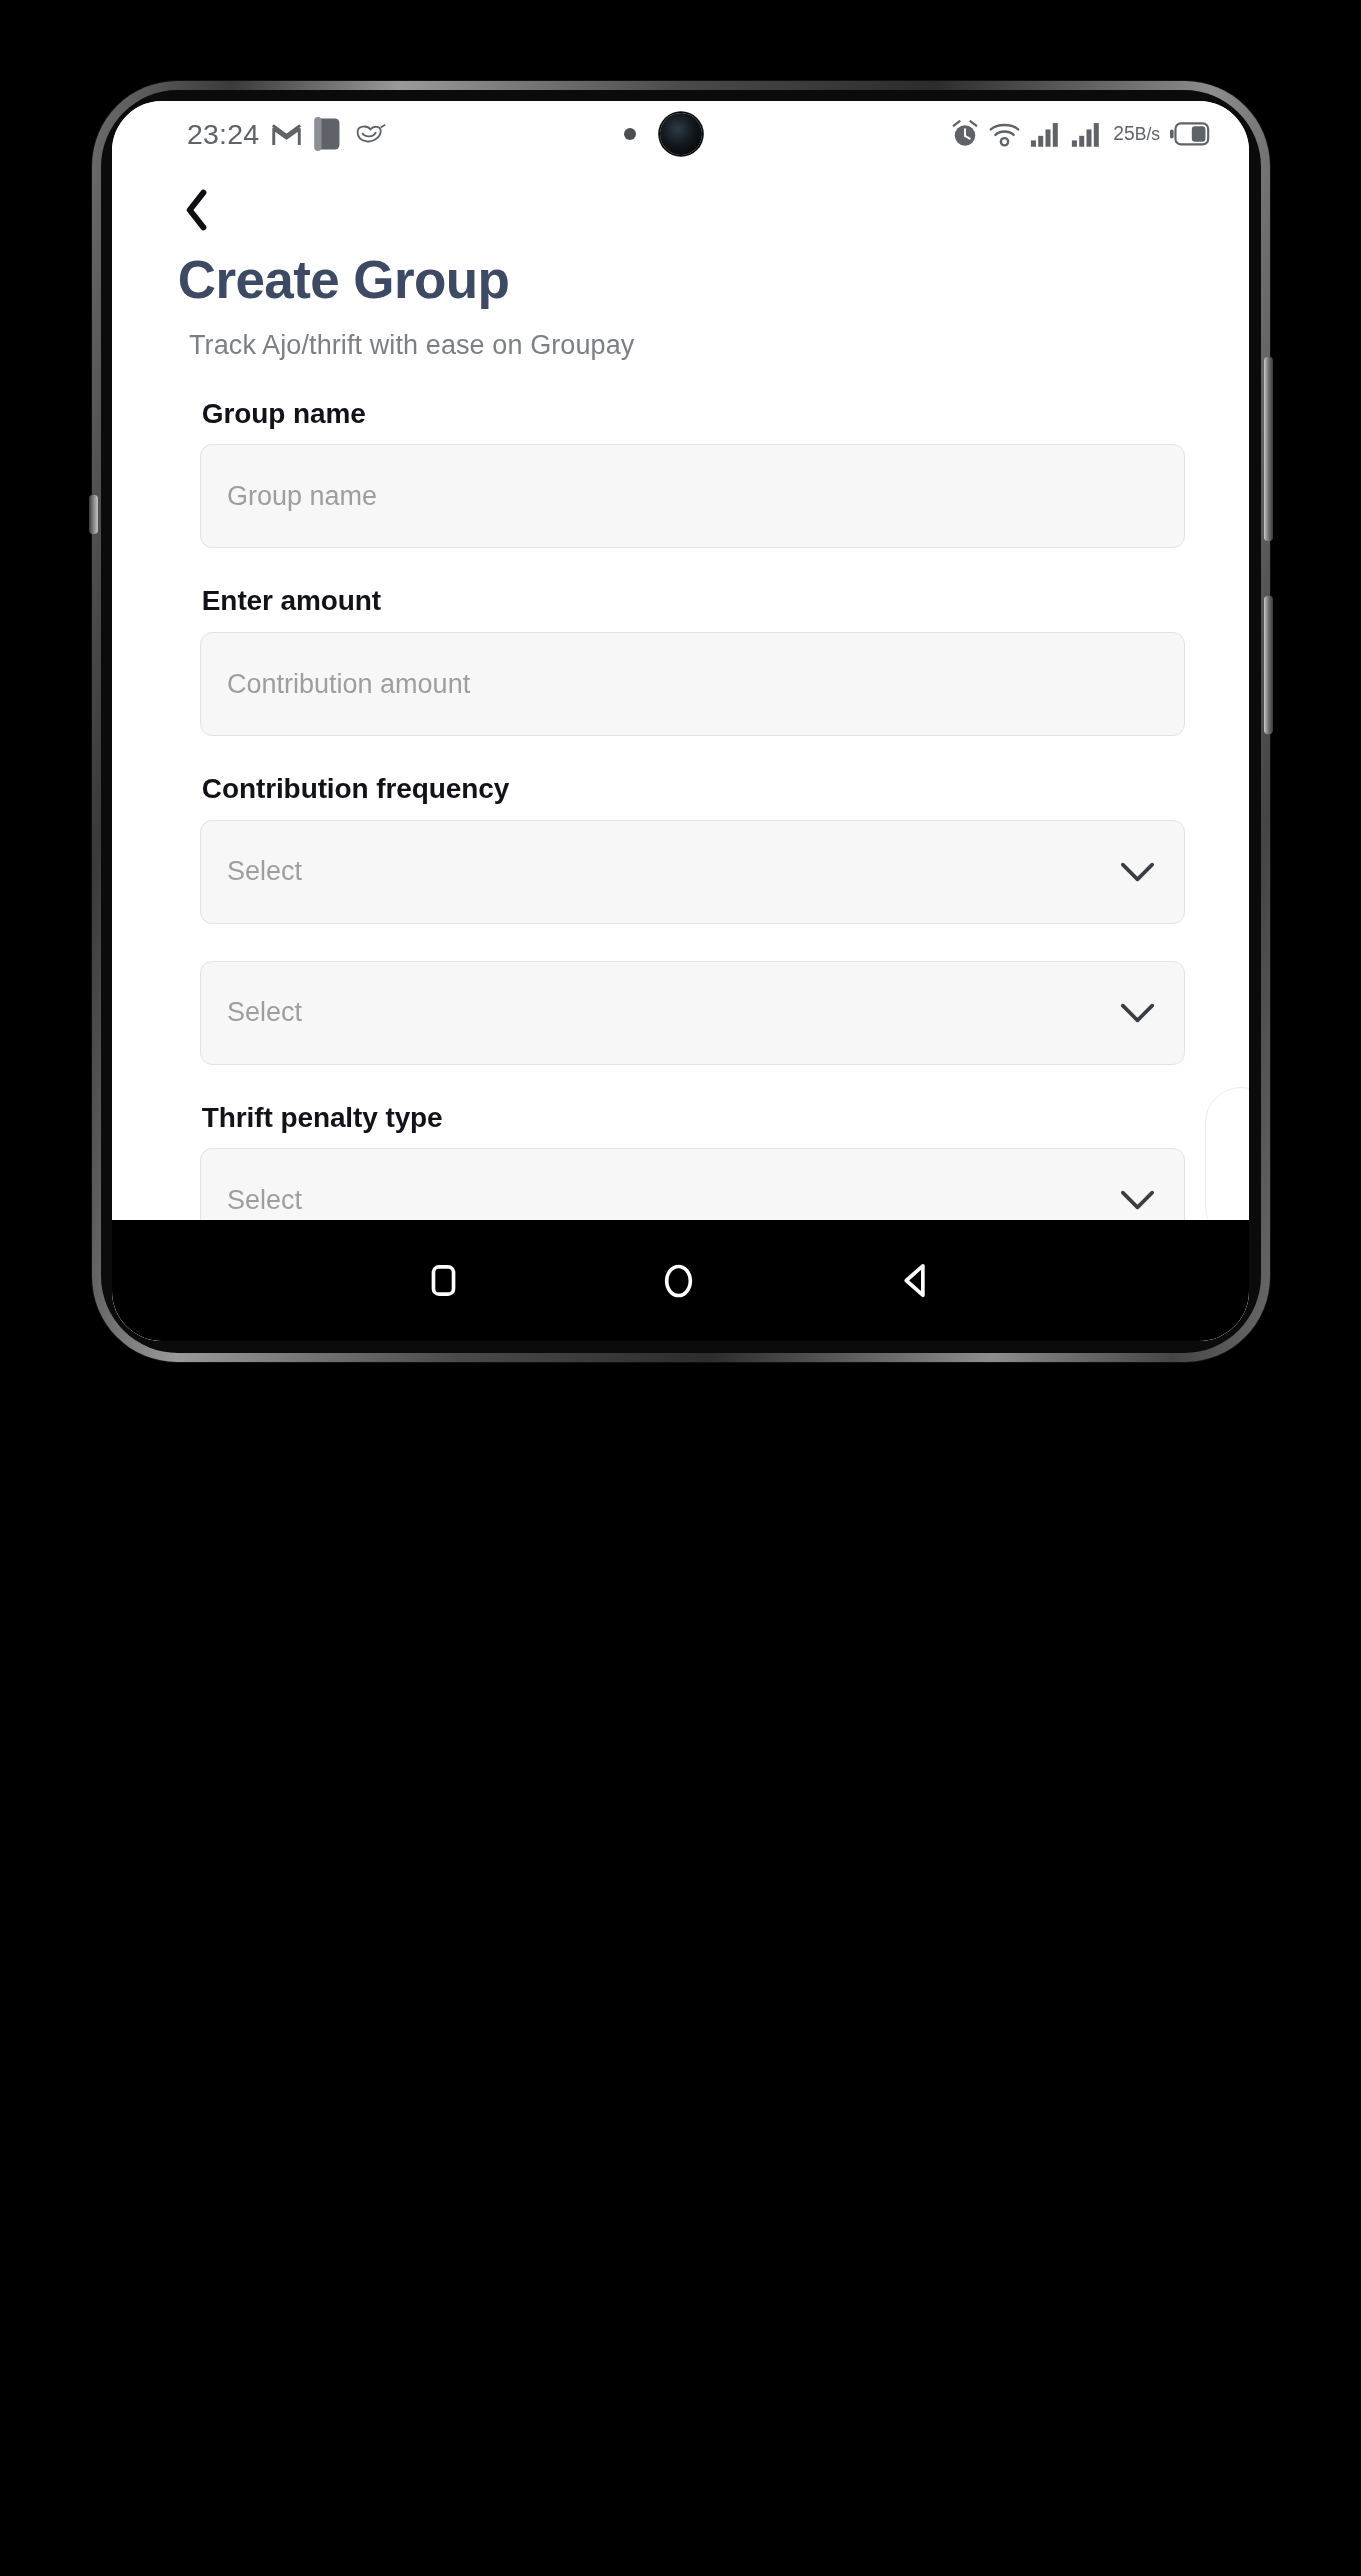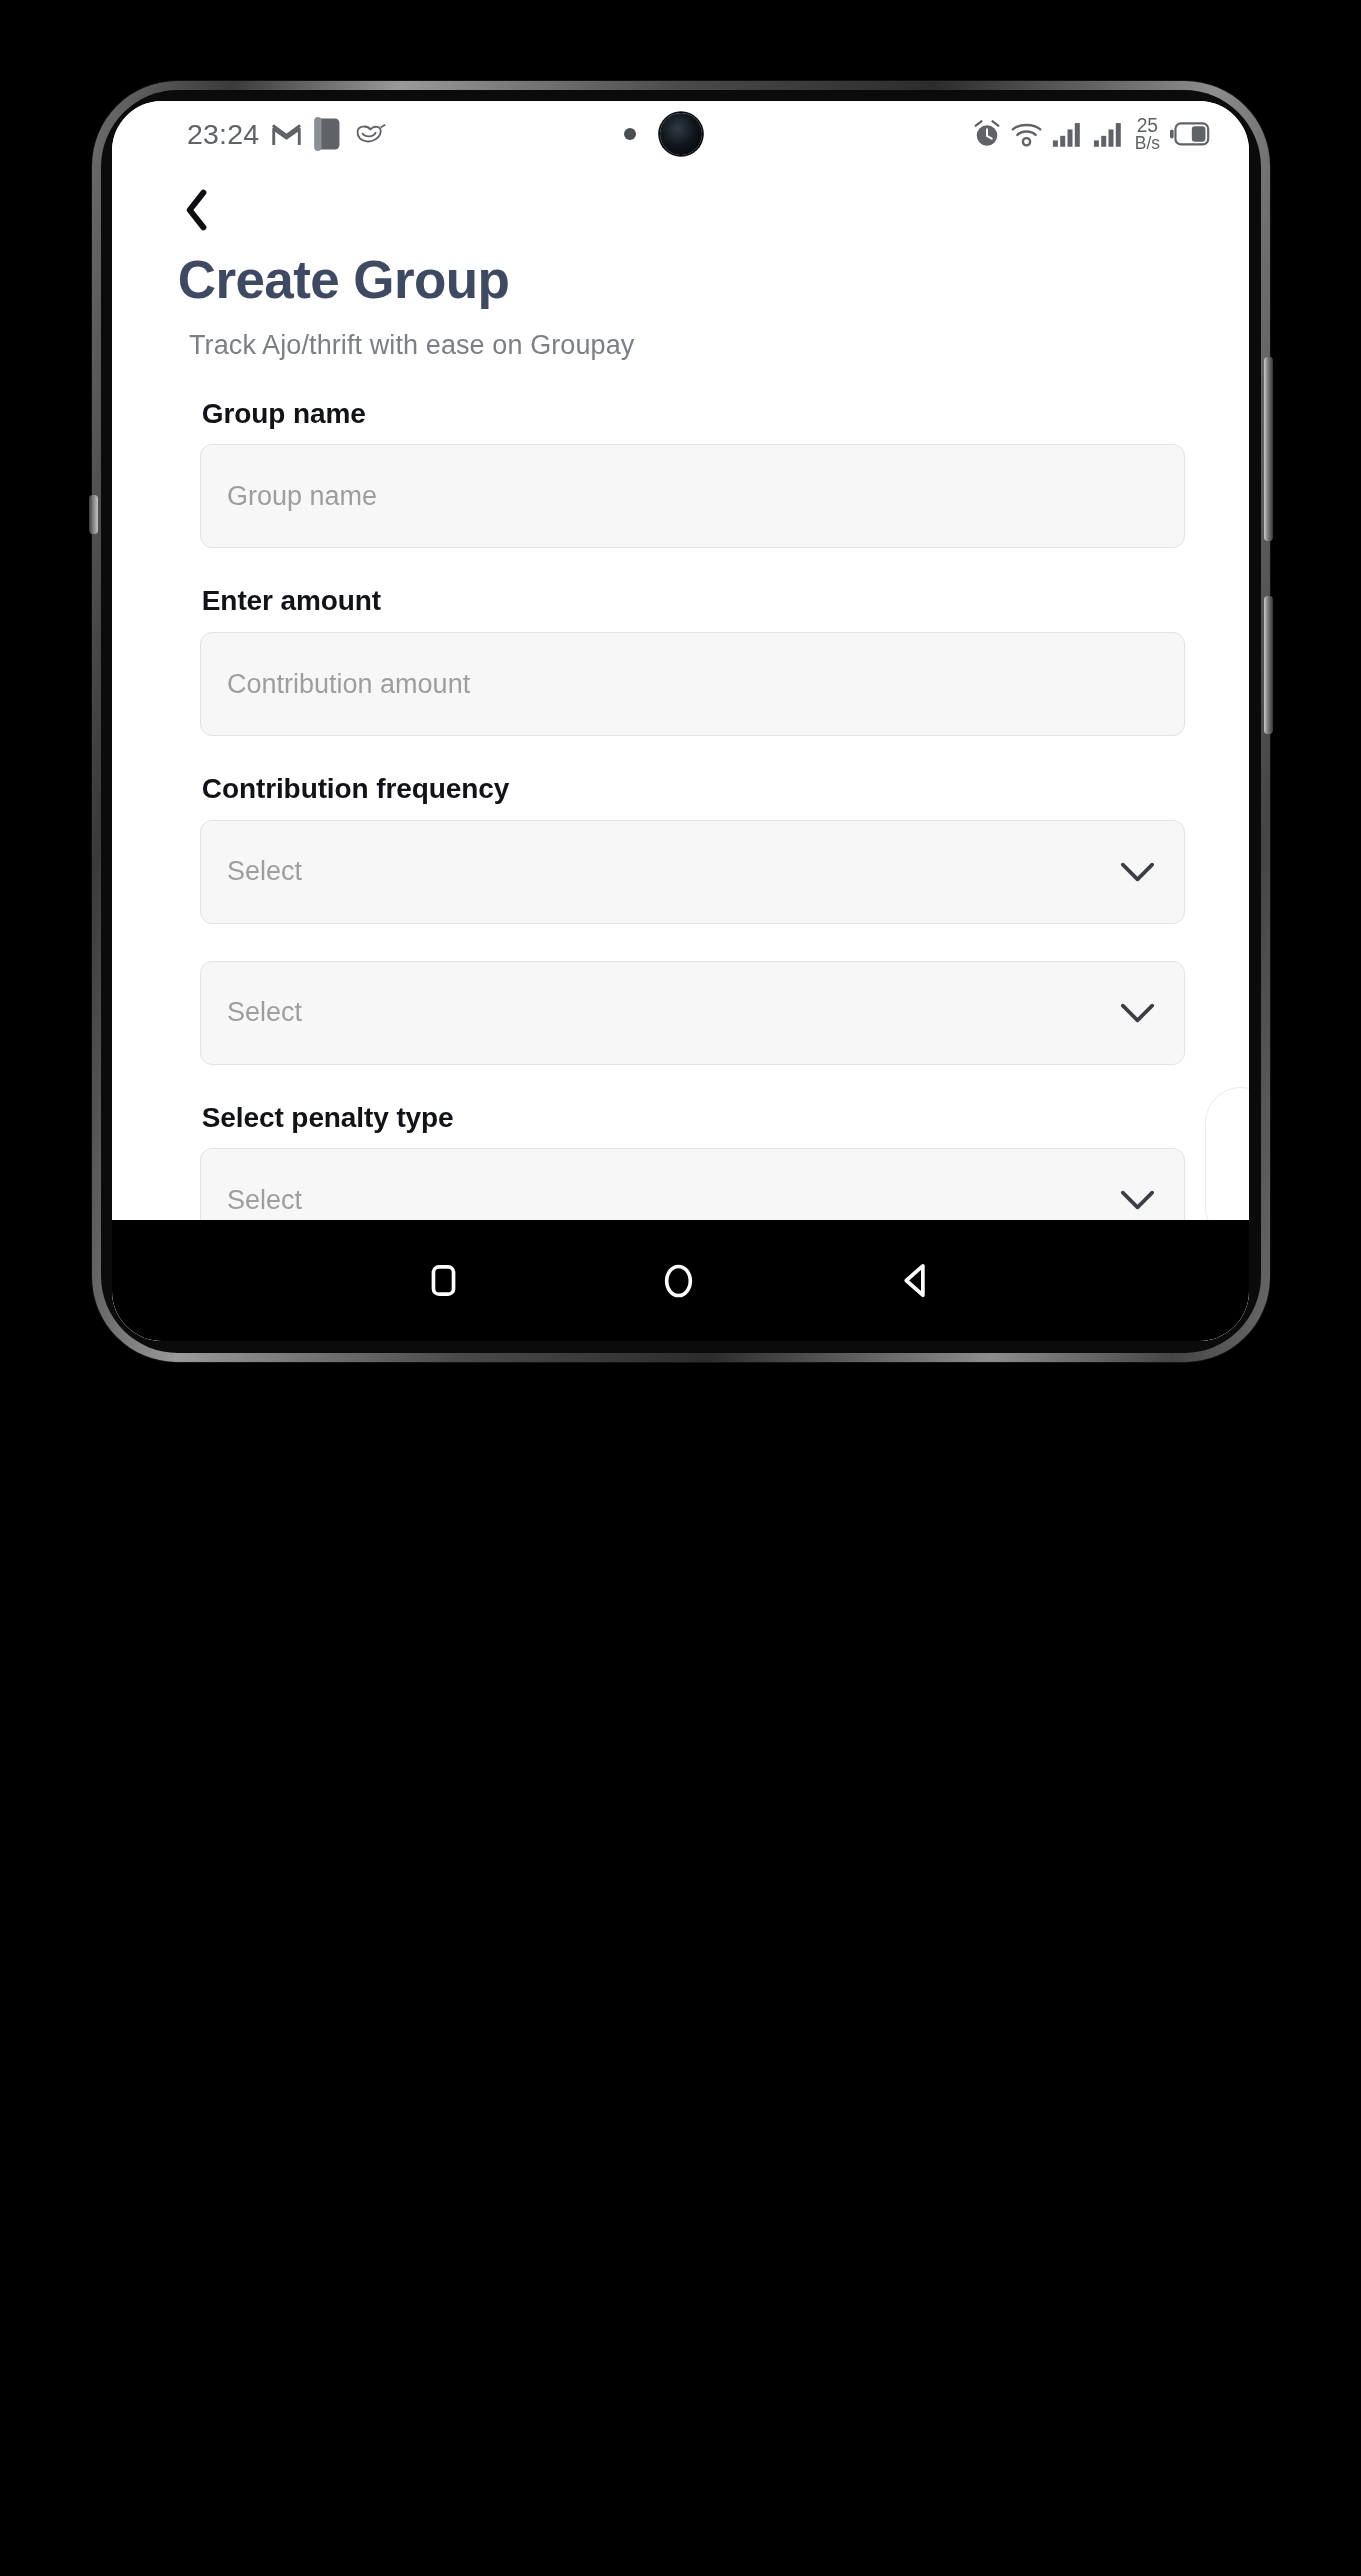--- a/index.html
+++ b/index.html
@@ -97,21 +97,21 @@
   .punch-dot {
     position:absolute;
     left:calc(50% - 57px); top:50%;
     transform:translateY(-50%);
     width:12px; height:12px; border-radius:50%;
     background:#4a4f53;
   }
 
   .icn { display:block; }
   .speedbox {
-    display:flex; flex-direction:column;
+    display:flex; 
     align-items:center; justify-content:center;
     line-height:.92; margin-left:0.9px;
   }
   .speedbox .n { font-size:19.3px; }
   .speedbox .u { font-size:17.5px; }
 
   
   .content {
     position:relative;
     height:1065px;
@@ -332,21 +332,21 @@
       <div class="field">
         <div class="control">
           <span class="val">Select</span>
           <svg class="chevron-down" width="37" height="22" viewBox="0 0 40 24">
             <path d="M4 4 L20 20 L36 4" fill="none" stroke="#3a3d42" stroke-width="4" stroke-linecap="round" stroke-linejoin="round"></path>
           </svg>
         </div>
       </div>
 
       <div class="field">
-        <div class="field-label">Select penalty type</div>
+        <div class="field-label">Thrift penalty type</div>
         <div class="control">
           <span class="val">Select</span>
           <svg class="chevron-down" width="37" height="22" viewBox="0 0 40 24">
             <path d="M4 4 L20 20 L36 4" fill="none" stroke="#3a3d42" stroke-width="4" stroke-linecap="round" stroke-linejoin="round"></path>
           </svg>
         </div>
       </div>
 
       <div class="edge-panel"></div>
     </div>

